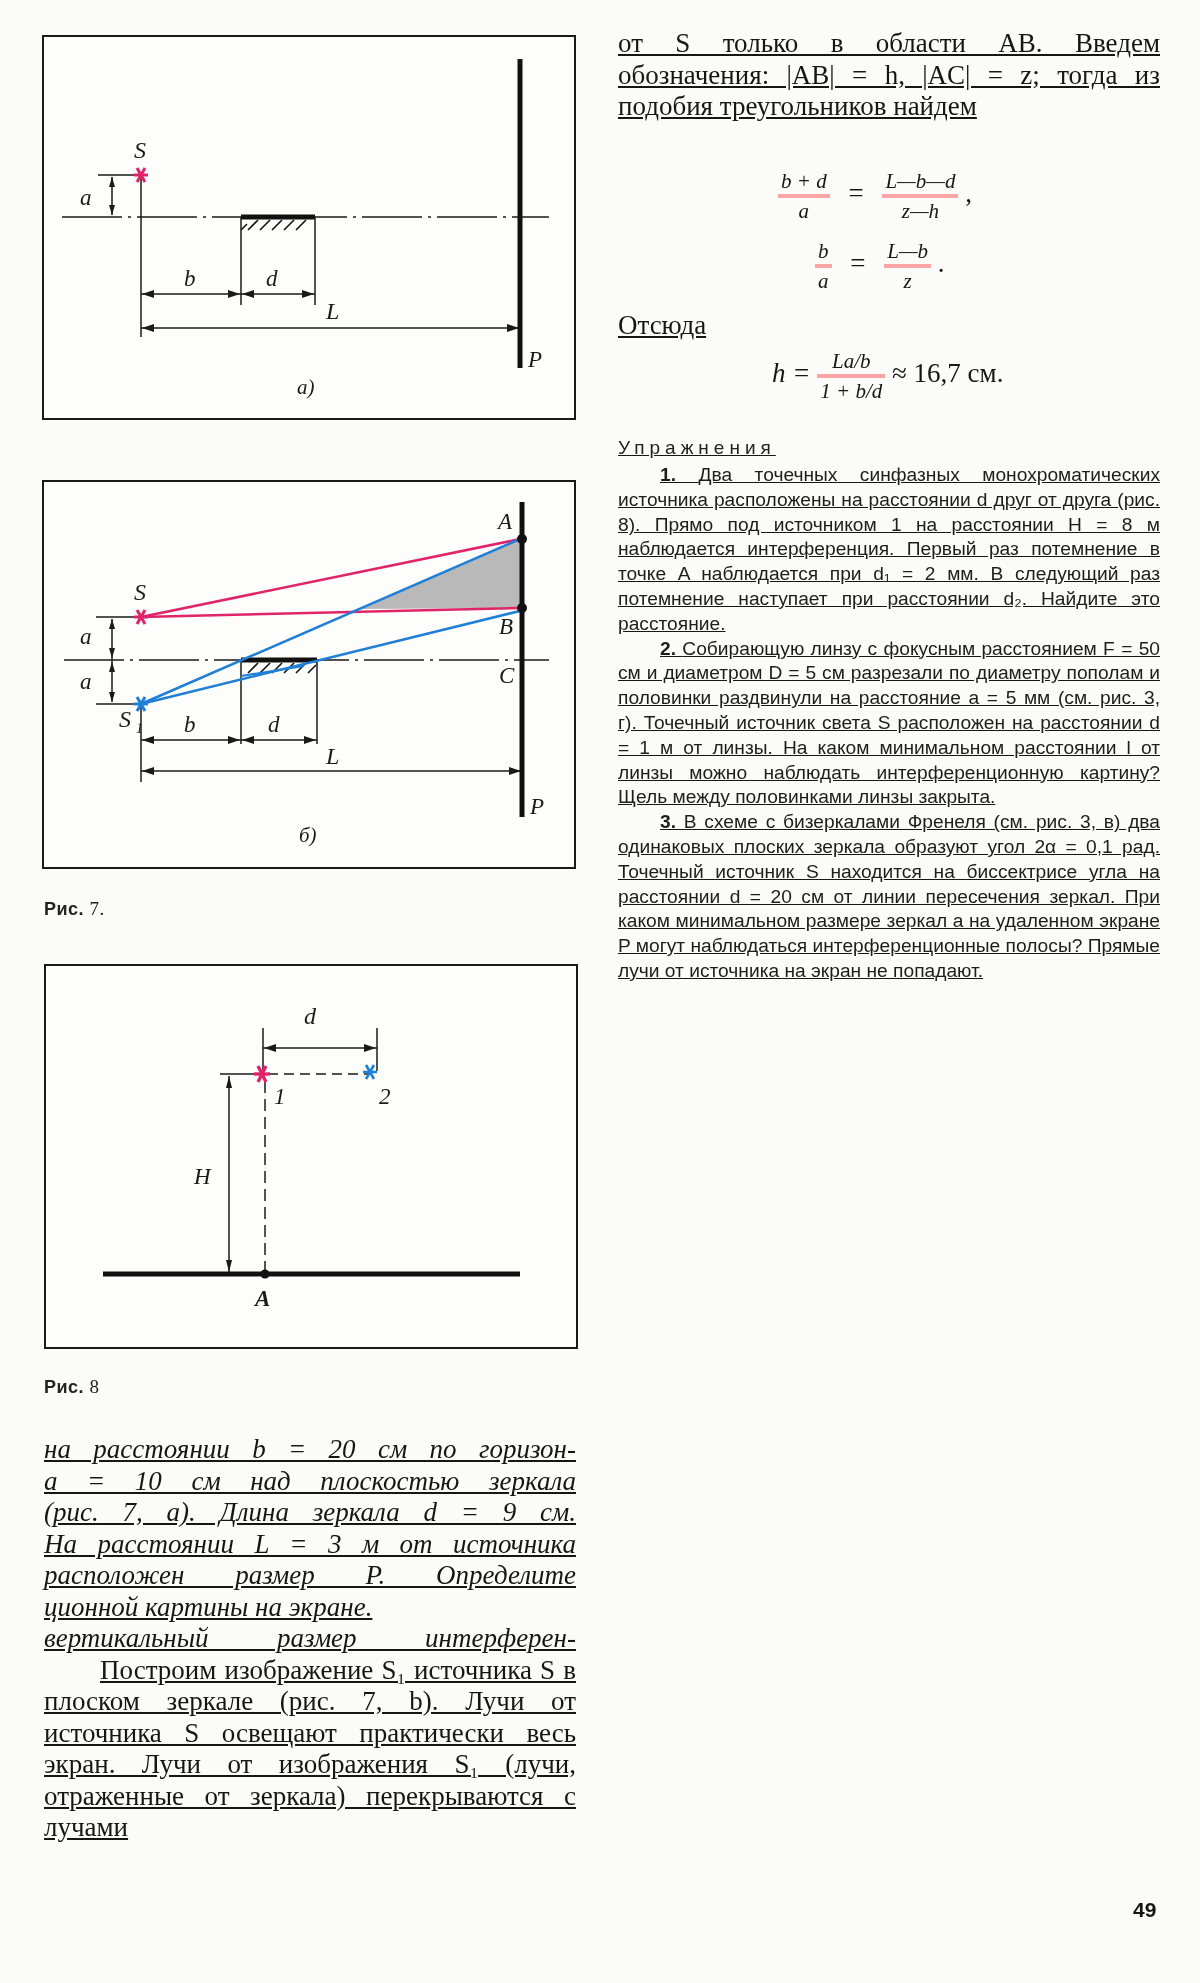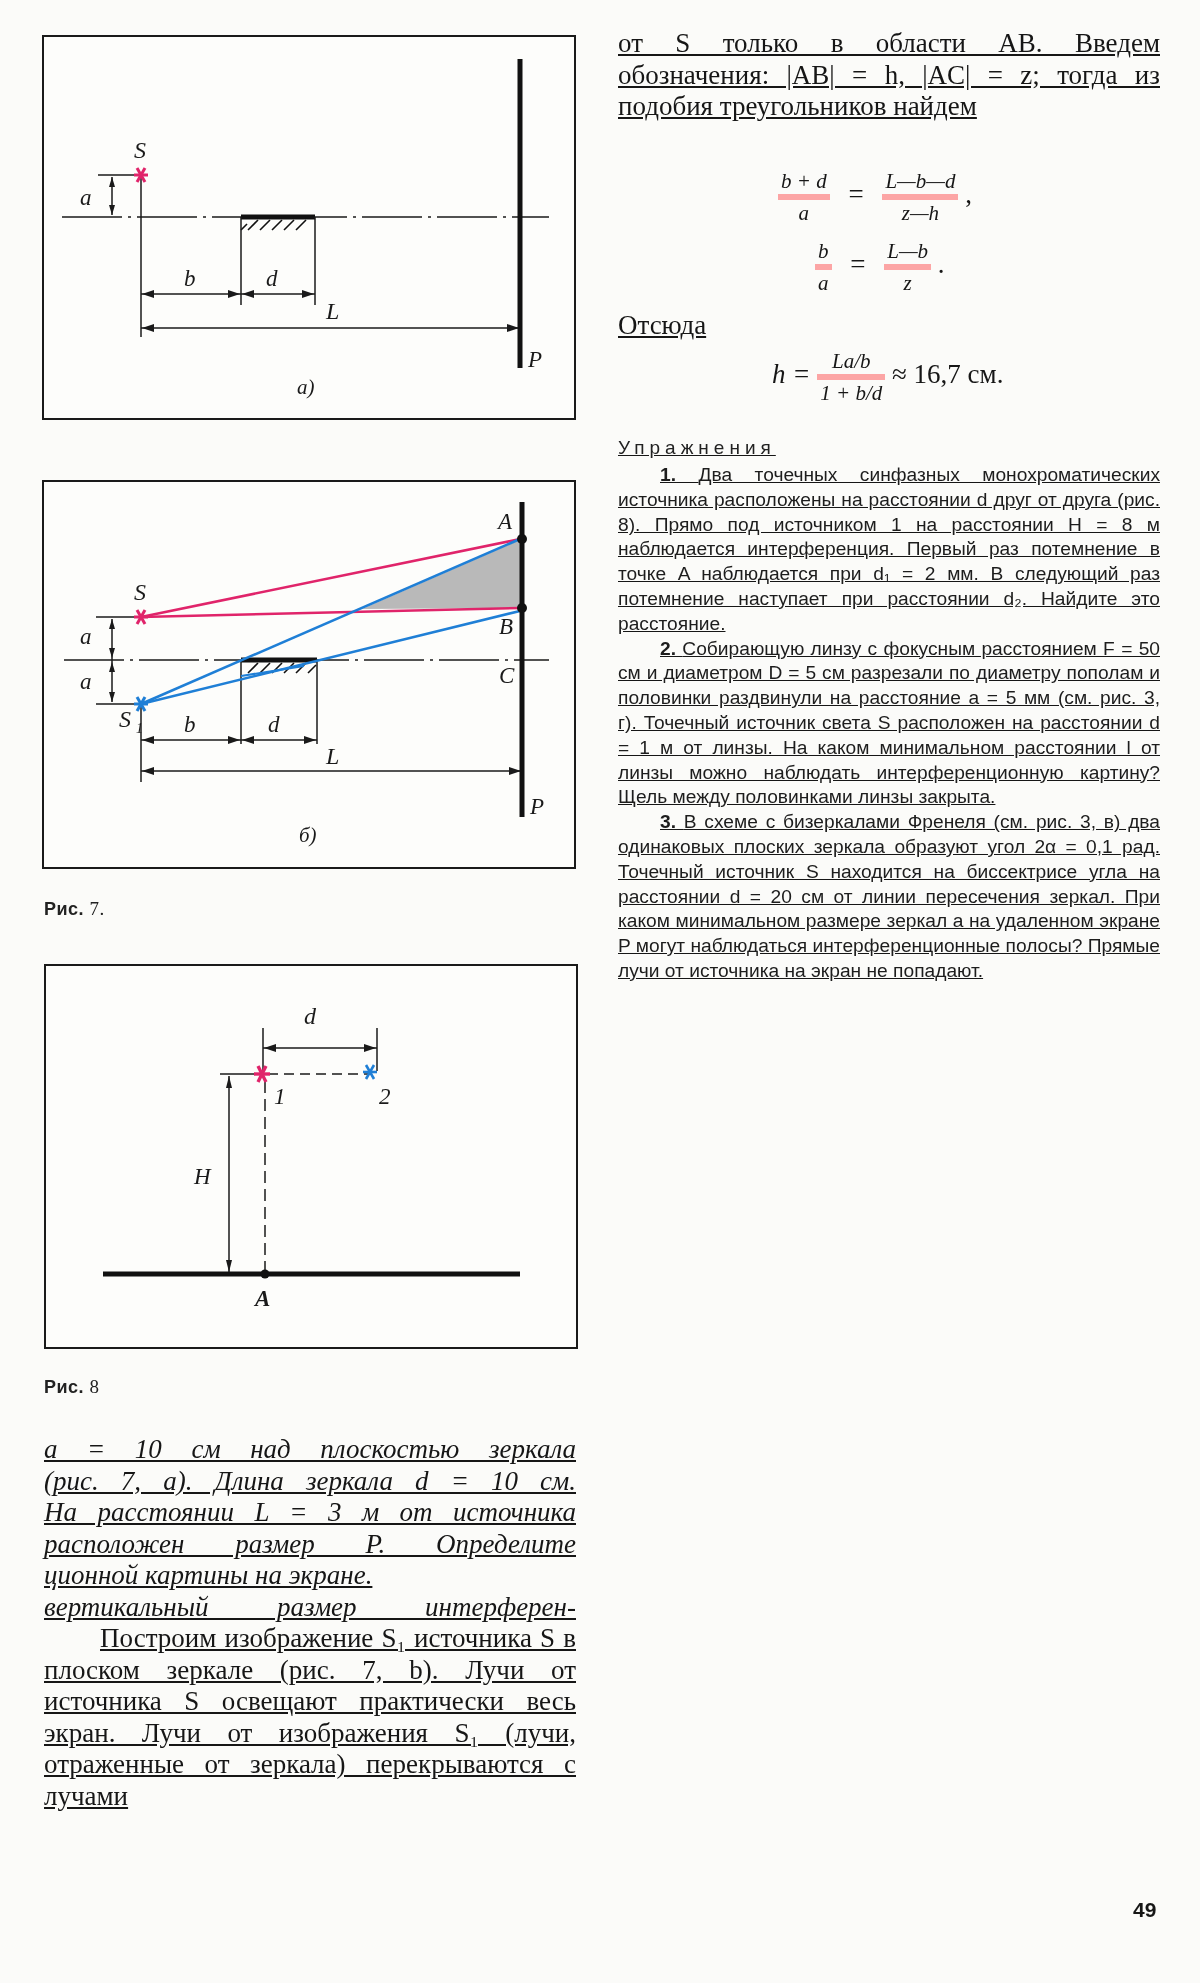--- a/index.html
+++ b/index.html
@@ -19,21 +19,21 @@
   .body-text p { margin:0; }
   .italic { font-style:italic; }
   .indent { text-indent:56px; }
   .ex { font-family:"Liberation Sans","DejaVu Sans",sans-serif; font-size:19.2px; line-height:24.8px; text-align:justify; color:#1d1d1d; }
   .ex p { margin:0; text-indent:42px; }
   .ex b { font-weight:bold; }
   .ex-title { font-family:"Liberation Sans","DejaVu Sans",sans-serif; font-size:19px; letter-spacing:5px; color:#222; }
   .formula { position:absolute; font-size:27px; }
   .frac { display:inline-block; vertical-align:middle; text-align:center; font-style:italic; }
   .frac .n, .frac .d { display:block; font-size:21px; line-height:26px; padding:0 3px; }
-  .frac .n { border-bottom:6px solid #fca5a5; }
+  .frac .n { border-bottom:4px solid #fca5a5; }
   .pagenum { position:absolute; left:1133px; top:1898px; font-family:"Liberation Sans","DejaVu Sans",sans-serif; font-weight:bold; font-size:21px; }
 </style>
 </head>
 <body>
 
 <div class="fig" style="left:42px; top:35px; width:534px; height:385px;">
   <svg width="530" height="381" viewBox="0 0 530 381">
 
     <line x1="18" y1="180" x2="505" y2="180" stroke="#1a1a1a" stroke-width="1.6" stroke-dasharray="60,6,3,6"></line>
 
@@ -207,22 +207,23 @@
   </svg>
 </div>
 
 <div class="caption" style="left:44px; top:1376px;">
   <span>Рис.</span>
   <span class="num">8</span>
 </div>
 
 <div class="col left body-text" style="top:1434px; left:44px; width:532px;">
   <div class="italic">
+    <div style="text-align:justify; text-align-last:justify;">на расстоянии b = 20 см по горизон-</div>
     <div style="text-align-last:justify;">a = 10 см над плоскостью зеркала</div>
-    <div style="text-align-last:justify;">(рис. 7, а). Длина зеркала d = 10 см.</div>
+    <div style="text-align-last:justify;">(рис. 7, а). Длина зеркала d = 9 см.</div>
     <div style="text-align-last:justify;">На расстоянии L = 3 м от источника</div>
     <div style="text-align-last:justify;">расположен размер P. Определите</div>
     <div>ционной картины на экране.</div>
     <div style="text-align-last:justify;">вертикальный размер интерферен-</div>
   </div>
   <p class="indent">Построим изображение S₁ источника S в плоском зеркале (рис. 7, b). Лучи от источника S освещают практически весь экран. Лучи от изображения S₁ (лучи, отраженные от зеркала) перекрываются с лучами</p>
 </div>
 
 <div class="col right body-text" style="top:28px;">
   <p>от S только в области AB. Введем обозначения: |AB| = h, |AC| = z; тогда из подобия треугольников найдем</p>

